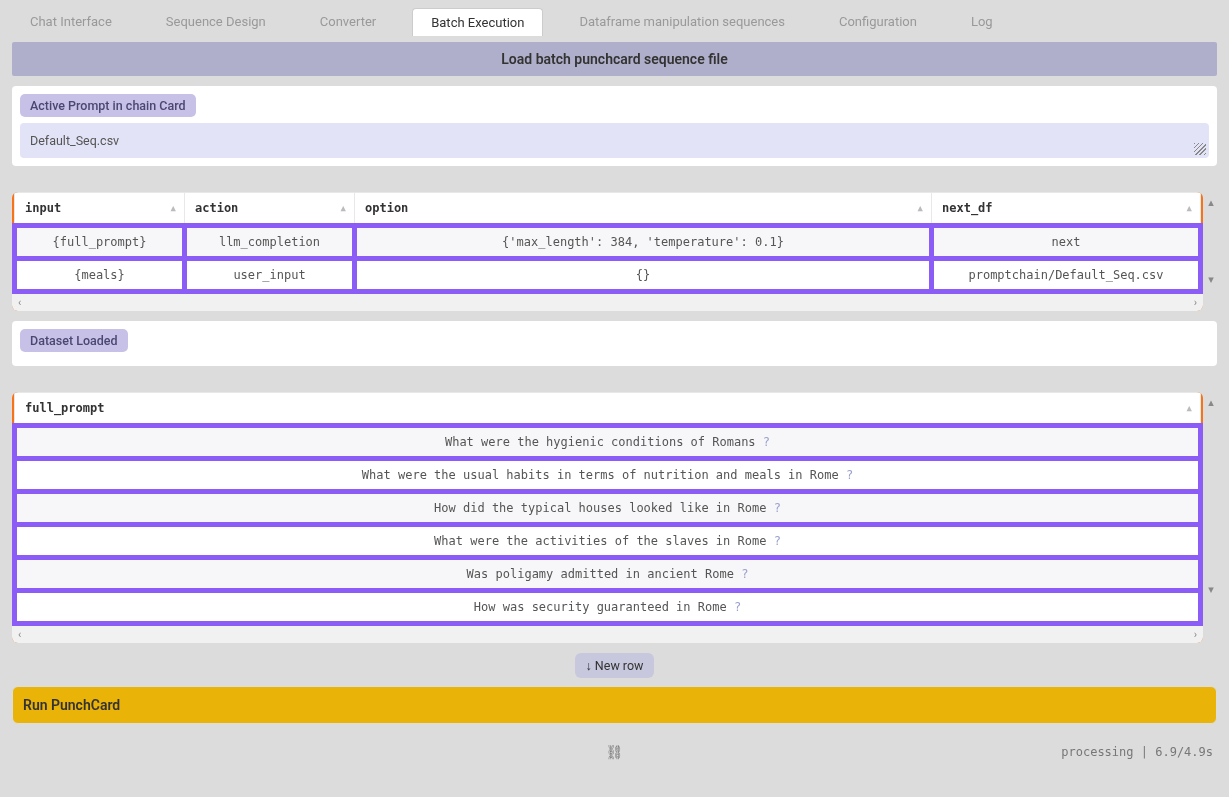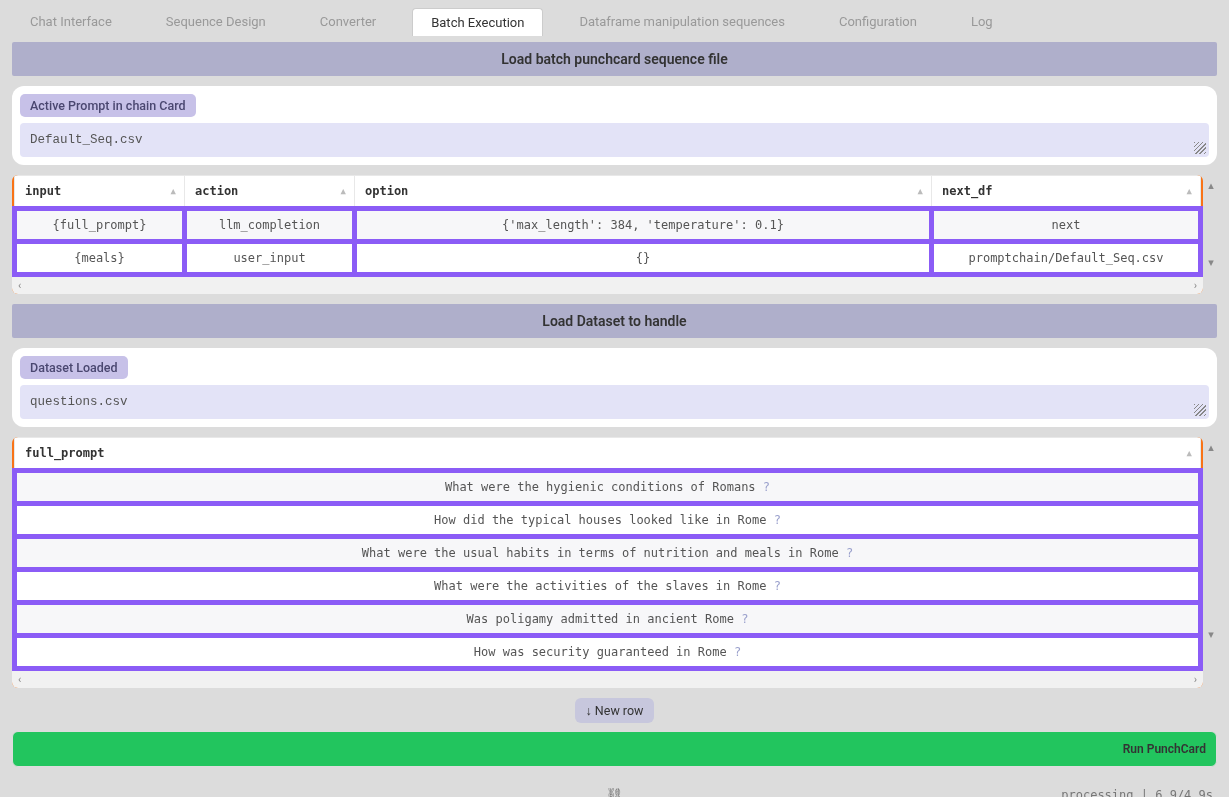--- a/index.html
+++ b/index.html
@@ -40,44 +40,43 @@
     text-align: center;
     padding: 9px;
     border-radius: 2px;
     font-weight: 600;
     font-size: 14px;
     cursor: pointer;
     margin-bottom: 10px;
   }
   .panel {
     background: #fff;
-    border-radius: 12px;
+    border-radius: 4px;
     padding: 8px;
-    margin-bottom: 10px;
+    margin-bottom: 26px;
     position: relative;
   }
   .badge {
     display: inline-block;
     background: #c7c1e8;
     color: #4a4770;
     padding: 4px 10px;
     border-radius: 5px;
     font-size: 12.5px;
     font-weight: 500;
     margin-bottom: 6px;
   }
   .textish {
     background: #e3e3f7;
     color: #555;
     padding: 10px 10px;
     border-radius: 4px;
     font-size: 12.5px;
     position: relative;
     min-height: 34px;
-    font-family: Liberation Mono, monospace;
   }
   .resize-handle {
     position: absolute;
     right: 3px; bottom: 3px;
     width: 12px; height: 12px;
     background: repeating-linear-gradient(135deg, #888 0 1px, transparent 1px 3px);
     cursor: nwse-resize;
   }
   .table-wrap {
     background: #f97316;
@@ -146,27 +145,27 @@
   .newrow {
     display: inline-block;
     background: #c7c7dd;
     color: #333;
     padding: 5px 10px;
     border-radius: 6px;
     font-size: 12.5px;
     cursor: pointer;
   }
   .run-btn {
-    background: #22c55e;
+    background: #eab308;
     border: 1px solid #ddd;
-    text-align: right;
+    text-align: left;
     padding: 10px;
     border-radius: 6px;
     font-weight: 600;
-    font-size: 12px;
+    font-size: 14px;
     cursor: pointer;
     margin-bottom: 16px;
   }
   .footer {
     display: flex;
     justify-content: center;
     align-items: center;
     position: relative;
     padding: 4px 0;
     color: #777;
@@ -246,48 +245,43 @@
           <span>‹</span>
           <span>›</span>
         </div>
       </div>
       <div class="vscroll" style="height:90px">
         <span>▴</span>
         <span>▾</span>
       </div>
     </div>
 
-    <div class="bar-button">Load Dataset to handle</div>
 
     <div class="panel">
       <span class="badge">Dataset Loaded</span>
-      <div class="textish">
-        <span>questions.csv</span>
-        <div class="resize-handle"></div>
-      </div>
     </div>
 
     <div class="table-outer">
       <div class="table-wrap">
         <div class="table-scroll">
           <table>
             <thead>
               <tr>
                 <th><span>full_prompt</span><span class="sort">▲</span></th>
               </tr>
             </thead>
             <tbody id="t2body">
                 <tr>
                   <td>What were the hygienic conditions of Romans<span class="q"> ?</span></td>
                 </tr>
                 <tr>
+                  <td>What were the usual habits in terms of nutrition and meals in Rome<span class="q"> ?</span></td>
+                </tr>
+                <tr>
                   <td>How did the typical houses looked like in Rome<span class="q"> ?</span></td>
-                </tr>
-                <tr>
-                  <td>What were the usual habits in terms of nutrition and meals in Rome<span class="q"> ?</span></td>
                 </tr>
                 <tr>
                   <td>What were the activities of the slaves in Rome<span class="q"> ?</span></td>
                 </tr>
                 <tr>
                   <td>Was poligamy admitted in ancient Rome<span class="q"> ?</span></td>
                 </tr>
                 <tr>
                   <td>How was security guaranteed in Rome<span class="q"> ?</span></td>
                 </tr>

